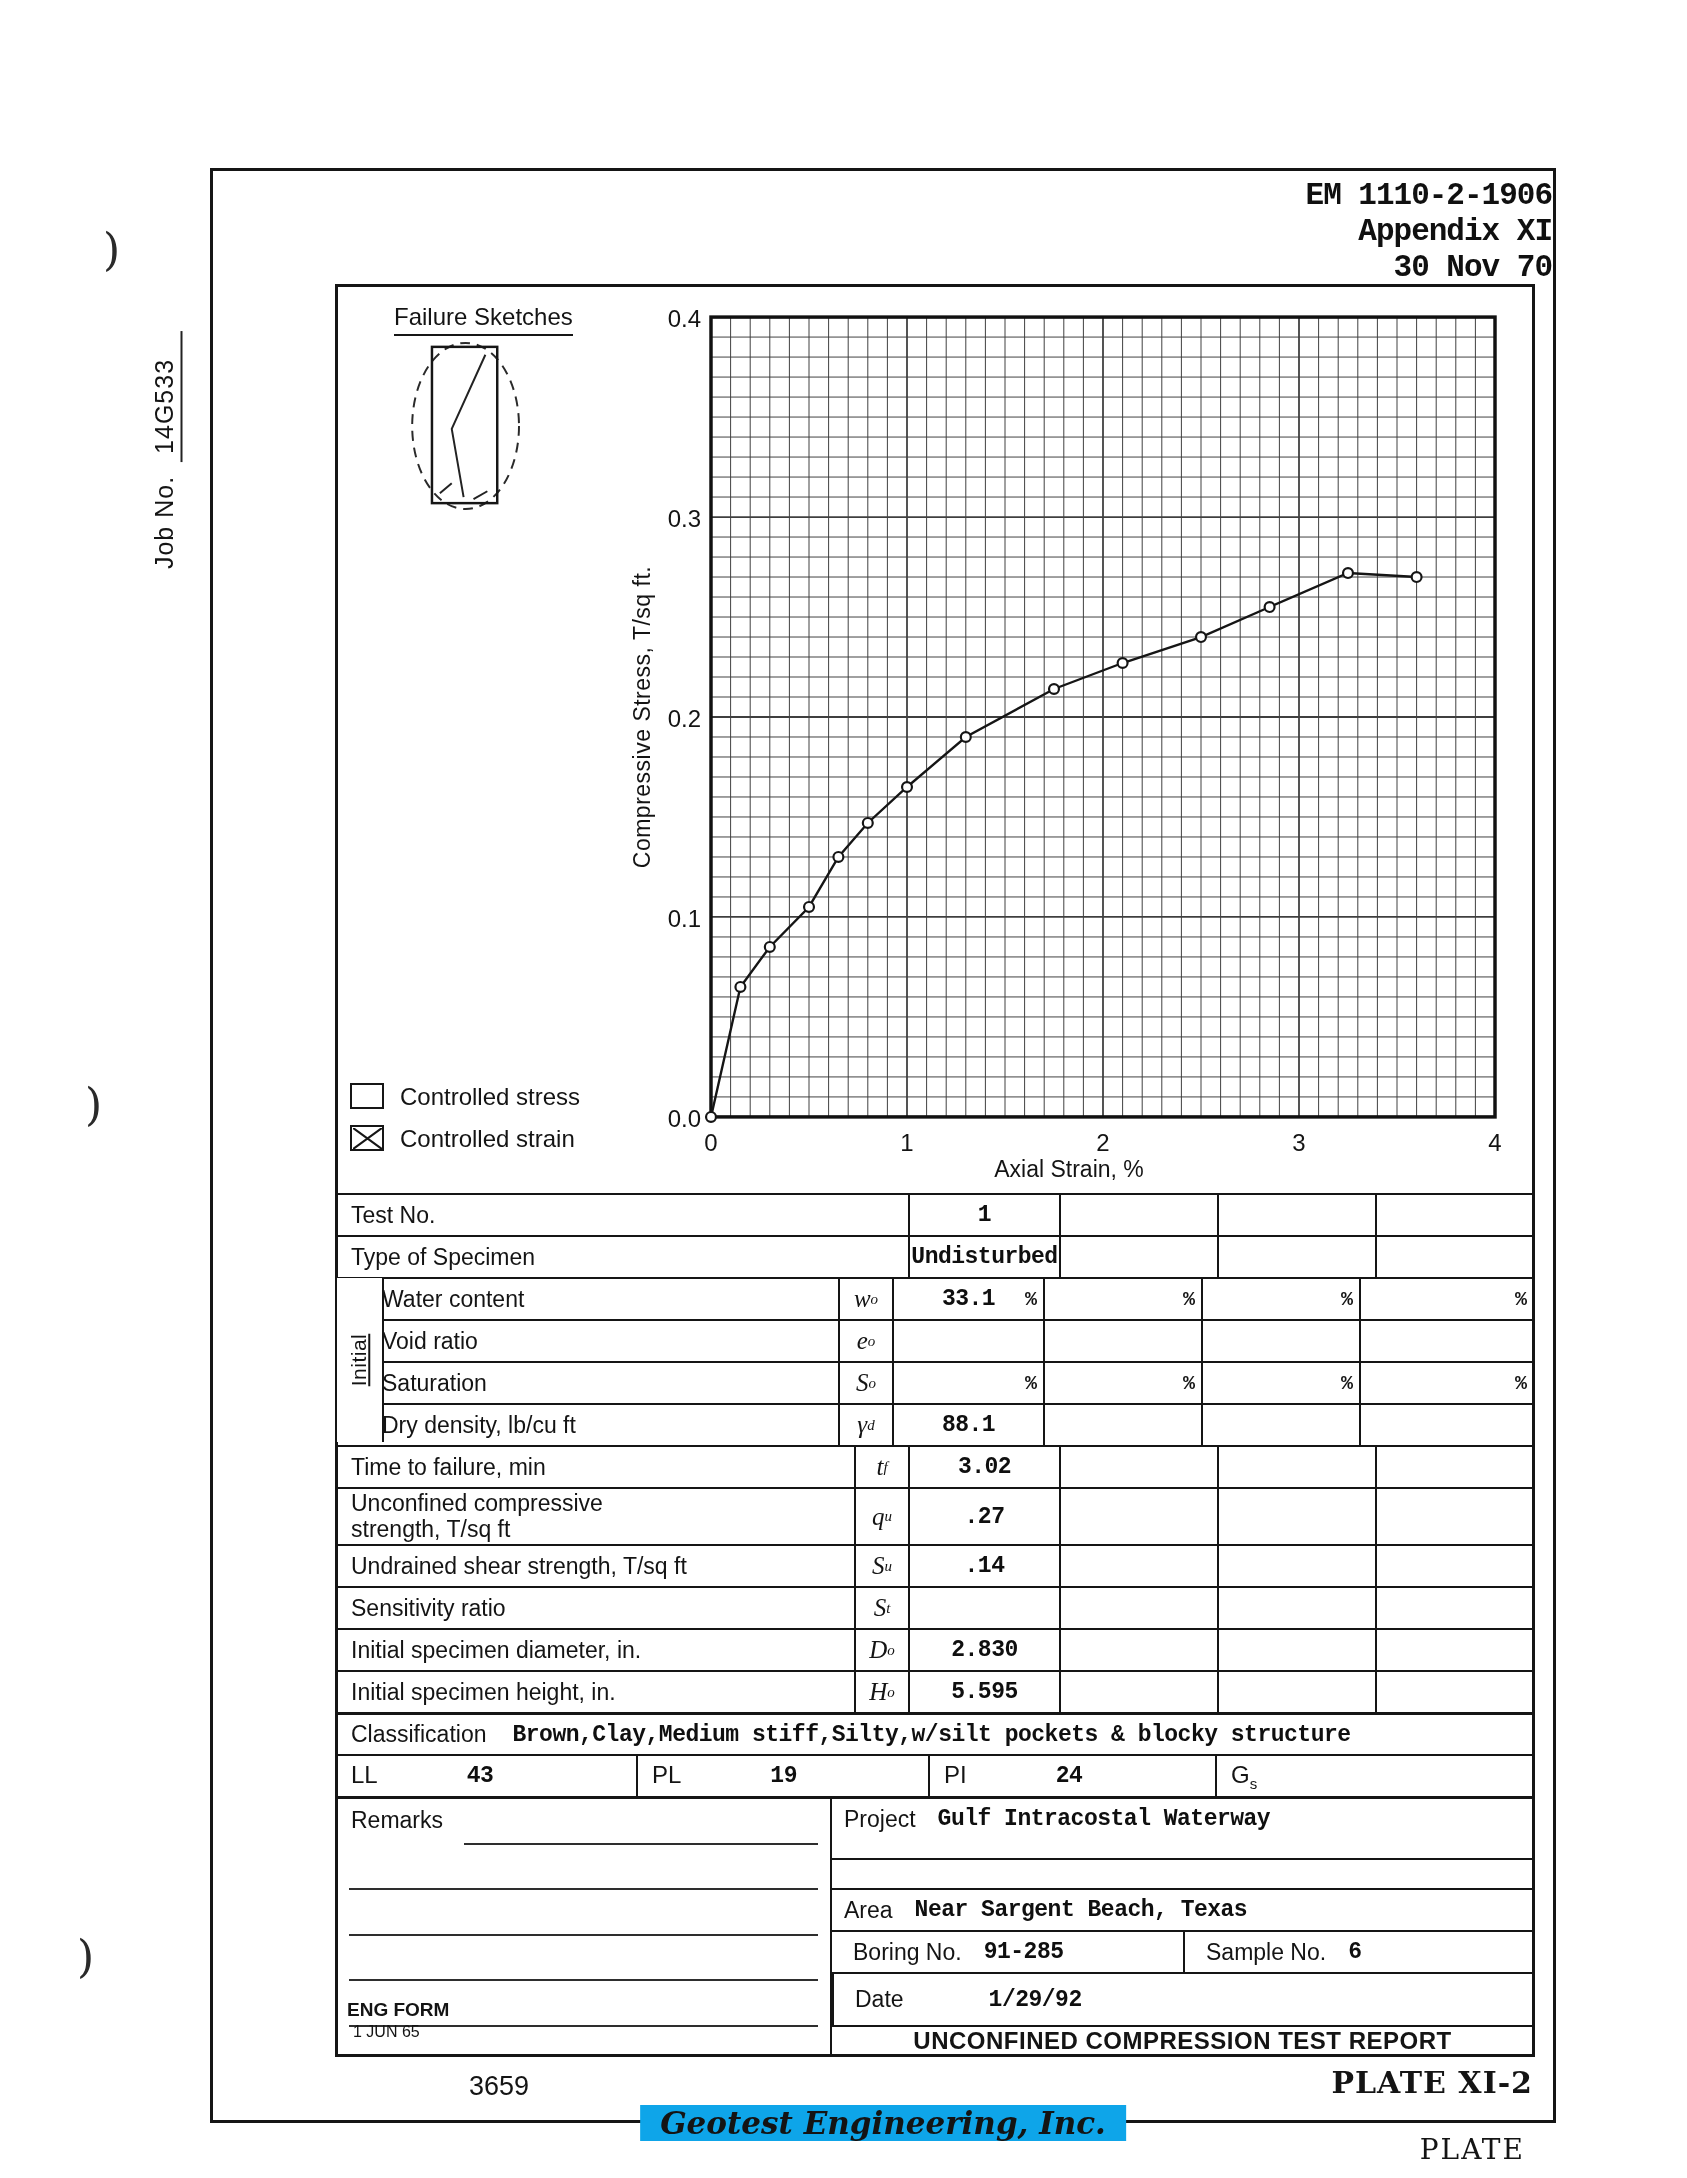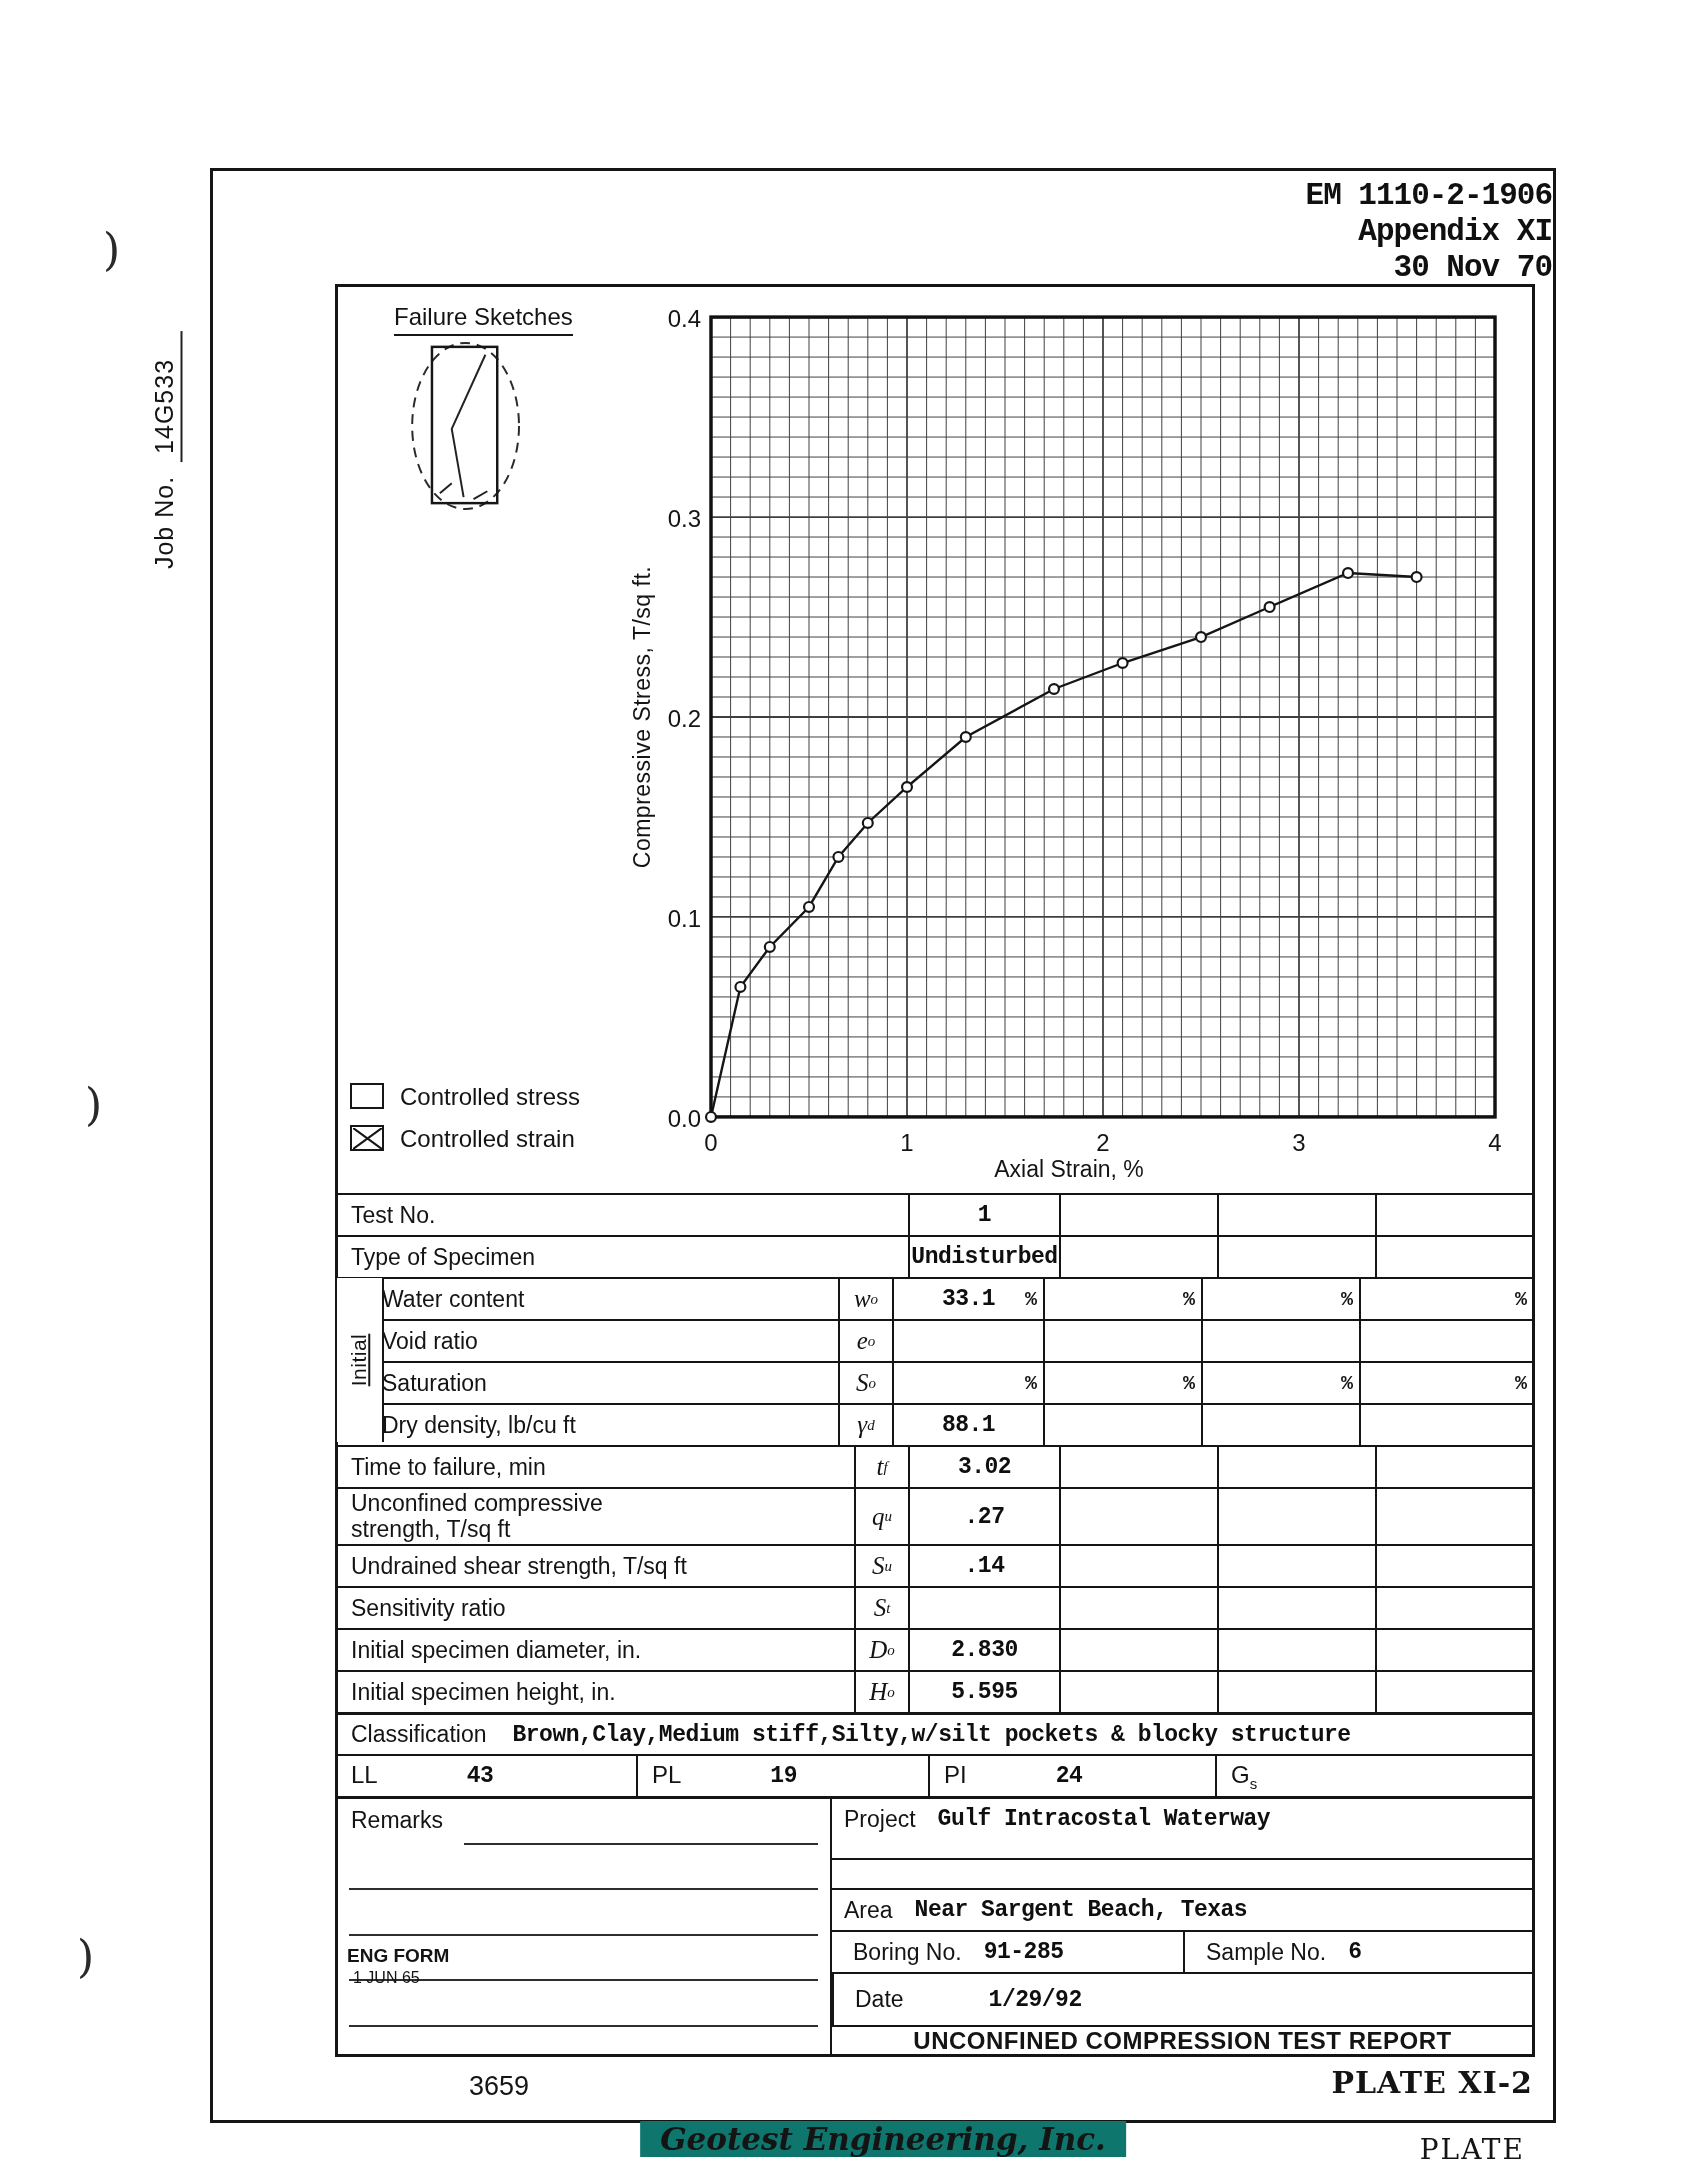--- a/index.html
+++ b/index.html
@@ -87,22 +87,22 @@
   .dlbl { display: flex; flex-direction: column; line-height: 1; }
   .dsub { font-size: 16px; margin-top: 3px; }
   .title-row { flex: 1 1 auto; justify-content: center; padding-left: 0; }
   .rtitle { font-weight: 700; font-size: 24px; letter-spacing: 0.5px; white-space: nowrap; }
 
   
   .ef1 { font-size: 19px; font-weight: 700; }
   .ef2 { font-size: 16px; margin-top: 2px; padding-left: 6px; }
   .efnum { font-size: 27px; }
   .plateref { font-family: "DejaVu Serif", serif; font-weight: 700; font-size: 30px; letter-spacing: 1px; }
-  .company { transform: translateX(-50%); background: #0f766e; padding: 0 20px; z-index: 2;
-             font-family: "DejaVu Serif", serif; font-style: italic; font-weight: 700; font-size: 31px; white-space: nowrap; margin-top: 16px; }
+  .company { transform: translateX(-50%); background: #0ea5e9; padding: 0 20px; z-index: 2;
+             font-family: "DejaVu Serif", serif; font-style: italic; font-weight: 700; font-size: 31px; white-space: nowrap; }
   .plateword { font-family: "DejaVu Serif", serif; font-size: 28px; letter-spacing: 2px; }
 </style>
 </head>
 <body>
 
 <div class="page">
 
   <div class="abs paren p1">)</div>
   <div class="abs paren p2">)</div>
   <div class="abs paren p3">)</div>
@@ -521,21 +521,21 @@
             <span class="typed iv" style="margin-left:85px">1/29/92</span>
           </div>
         </div>
         <div class="irow bt title-row">
           <span class="rtitle">UNCONFINED COMPRESSION TEST REPORT</span>
         </div>
       </div>
     </div>
   </div>
 
-  <div class="abs" style="left:347px;top:1945px">
+  <div class="abs" style="left:347px;top:1999px">
     <div class="ef1">ENG FORM</div>
     <div class="ef2">1 JUN 65</div>
   </div>
   <div class="abs efnum" style="left:469px;top:2071px">3659</div>
   <div class="abs plateref" style="right:154px;top:2065px">PLATE XI-2</div>
   <div class="abs company" style="left:883px;top:2105px">Geotest Engineering, Inc.</div>
   <div class="abs plateword" style="right:162px;top:2133px">PLATE</div>
 
 </div>
 

